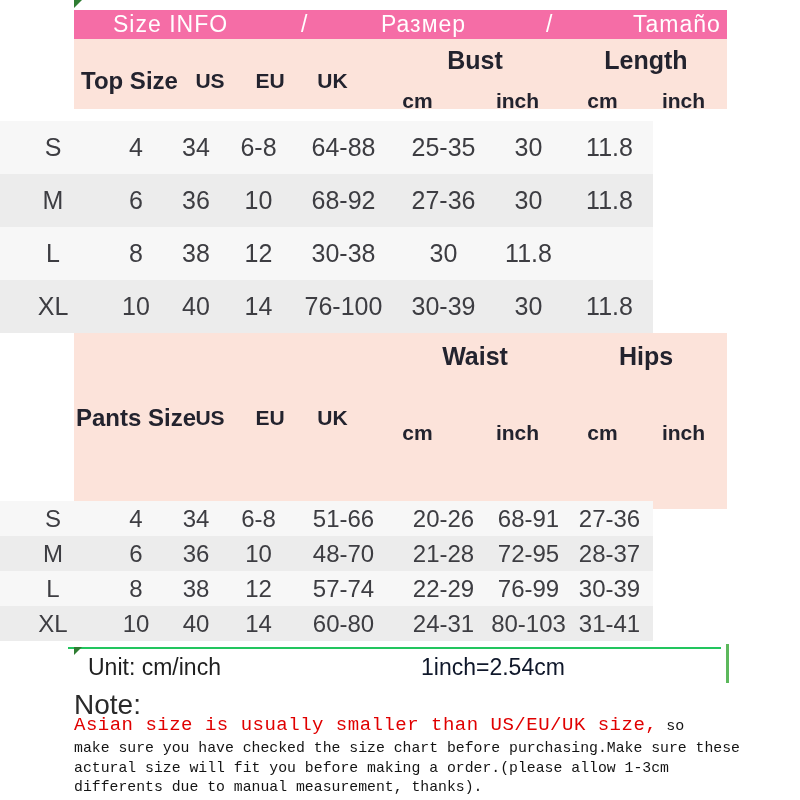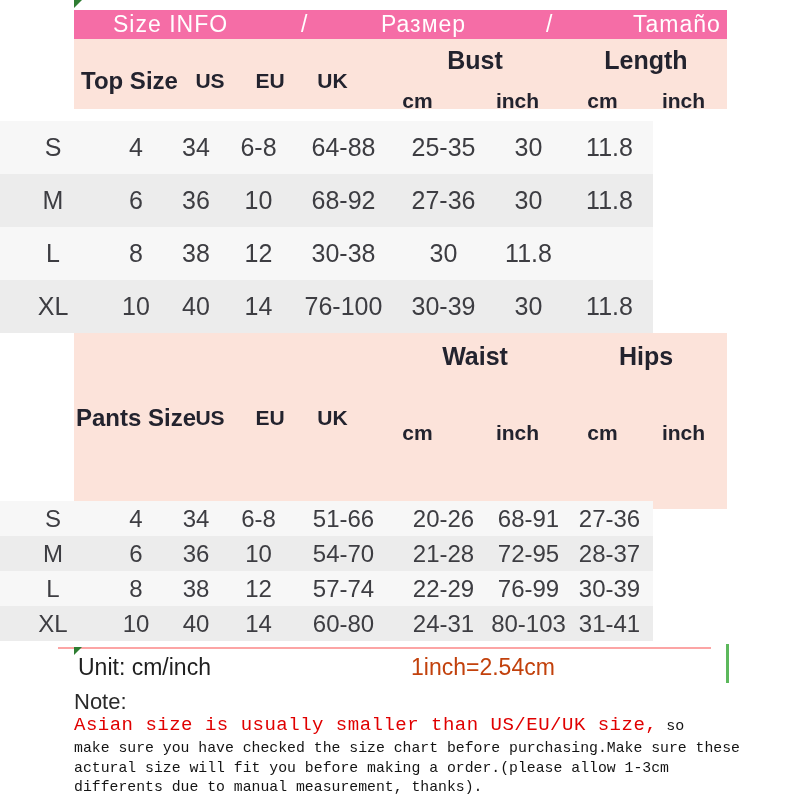--- a/index.html
+++ b/index.html
@@ -33,28 +33,28 @@
   .pants-label{margin-left:-5px;}
 
   
   .row{position:absolute;left:0;width:653px;font-size:25px;color:#3d3d42;}
   .row-top{height:53px;}
   .row-pants{height:35px;font-size:24px;}
   .r-light{background:#f7f7f7;}
   .r-gray{background:#ececec;}
 
   
-  .unit-bar{top:647px;height:38px;left:58px;width:653px;background:#fff;
-            border-top:2px solid #fca5a5;}
+  .unit-bar{top:647px;height:38px;left:68px;width:653px;background:#fff;
+            border-top:2px solid #22c55e;}
   .unit-text{position:absolute;left:20px;top:0;line-height:36px;font-size:23px;color:#1f1f1f;}
-  .conv-text{position:absolute;left:353px;top:0;line-height:36px;font-size:23px;color:#c2410c;}
+  .conv-text{position:absolute;left:353px;top:0;line-height:36px;font-size:23px;color:#0f172a;}
   .green-line{position:absolute;left:726px;top:644px;width:3px;height:39px;background:#5cb85c;}
 
   
-  .note-label{left:74px;top:689px;font-size:22px;color:#2a2a2a;}
+  .note-label{left:74px;top:689px;font-size:28px;color:#2a2a2a;}
   .note-red-line{left:74px;top:714px;white-space:nowrap;
                  font-family:"Liberation Mono","DejaVu Sans Mono",monospace;}
   .red-big{font-size:19px;font-weight:normal;color:#e00000;letter-spacing:0.5px;}
   .so-small{font-size:15px;color:#141414;margin-left:9px;}
   .note-body{left:74px;top:739px;font-family:"Liberation Mono","DejaVu Sans Mono",monospace;
              font-size:14.8px;color:#141414;line-height:19.5px;white-space:nowrap;}
 </style>
 </head>
 <body>
 
@@ -168,21 +168,21 @@
     <div>51-66</div>
     <div>20-26</div>
     <div>68-91</div>
     <div>27-36</div>
   </div>
   <div class="tblblock grid row row-pants r-gray" style="top:536px;">
     <div>M</div>
     <div>6</div>
     <div>36</div>
     <div>10</div>
-    <div>54-70</div>
+    <div>48-70</div>
     <div>21-28</div>
     <div>72-95</div>
     <div>28-37</div>
   </div>
   <div class="tblblock grid row row-pants r-light" style="top:571px;">
     <div>L</div>
     <div>8</div>
     <div>38</div>
     <div>12</div>
     <div>57-74</div>

